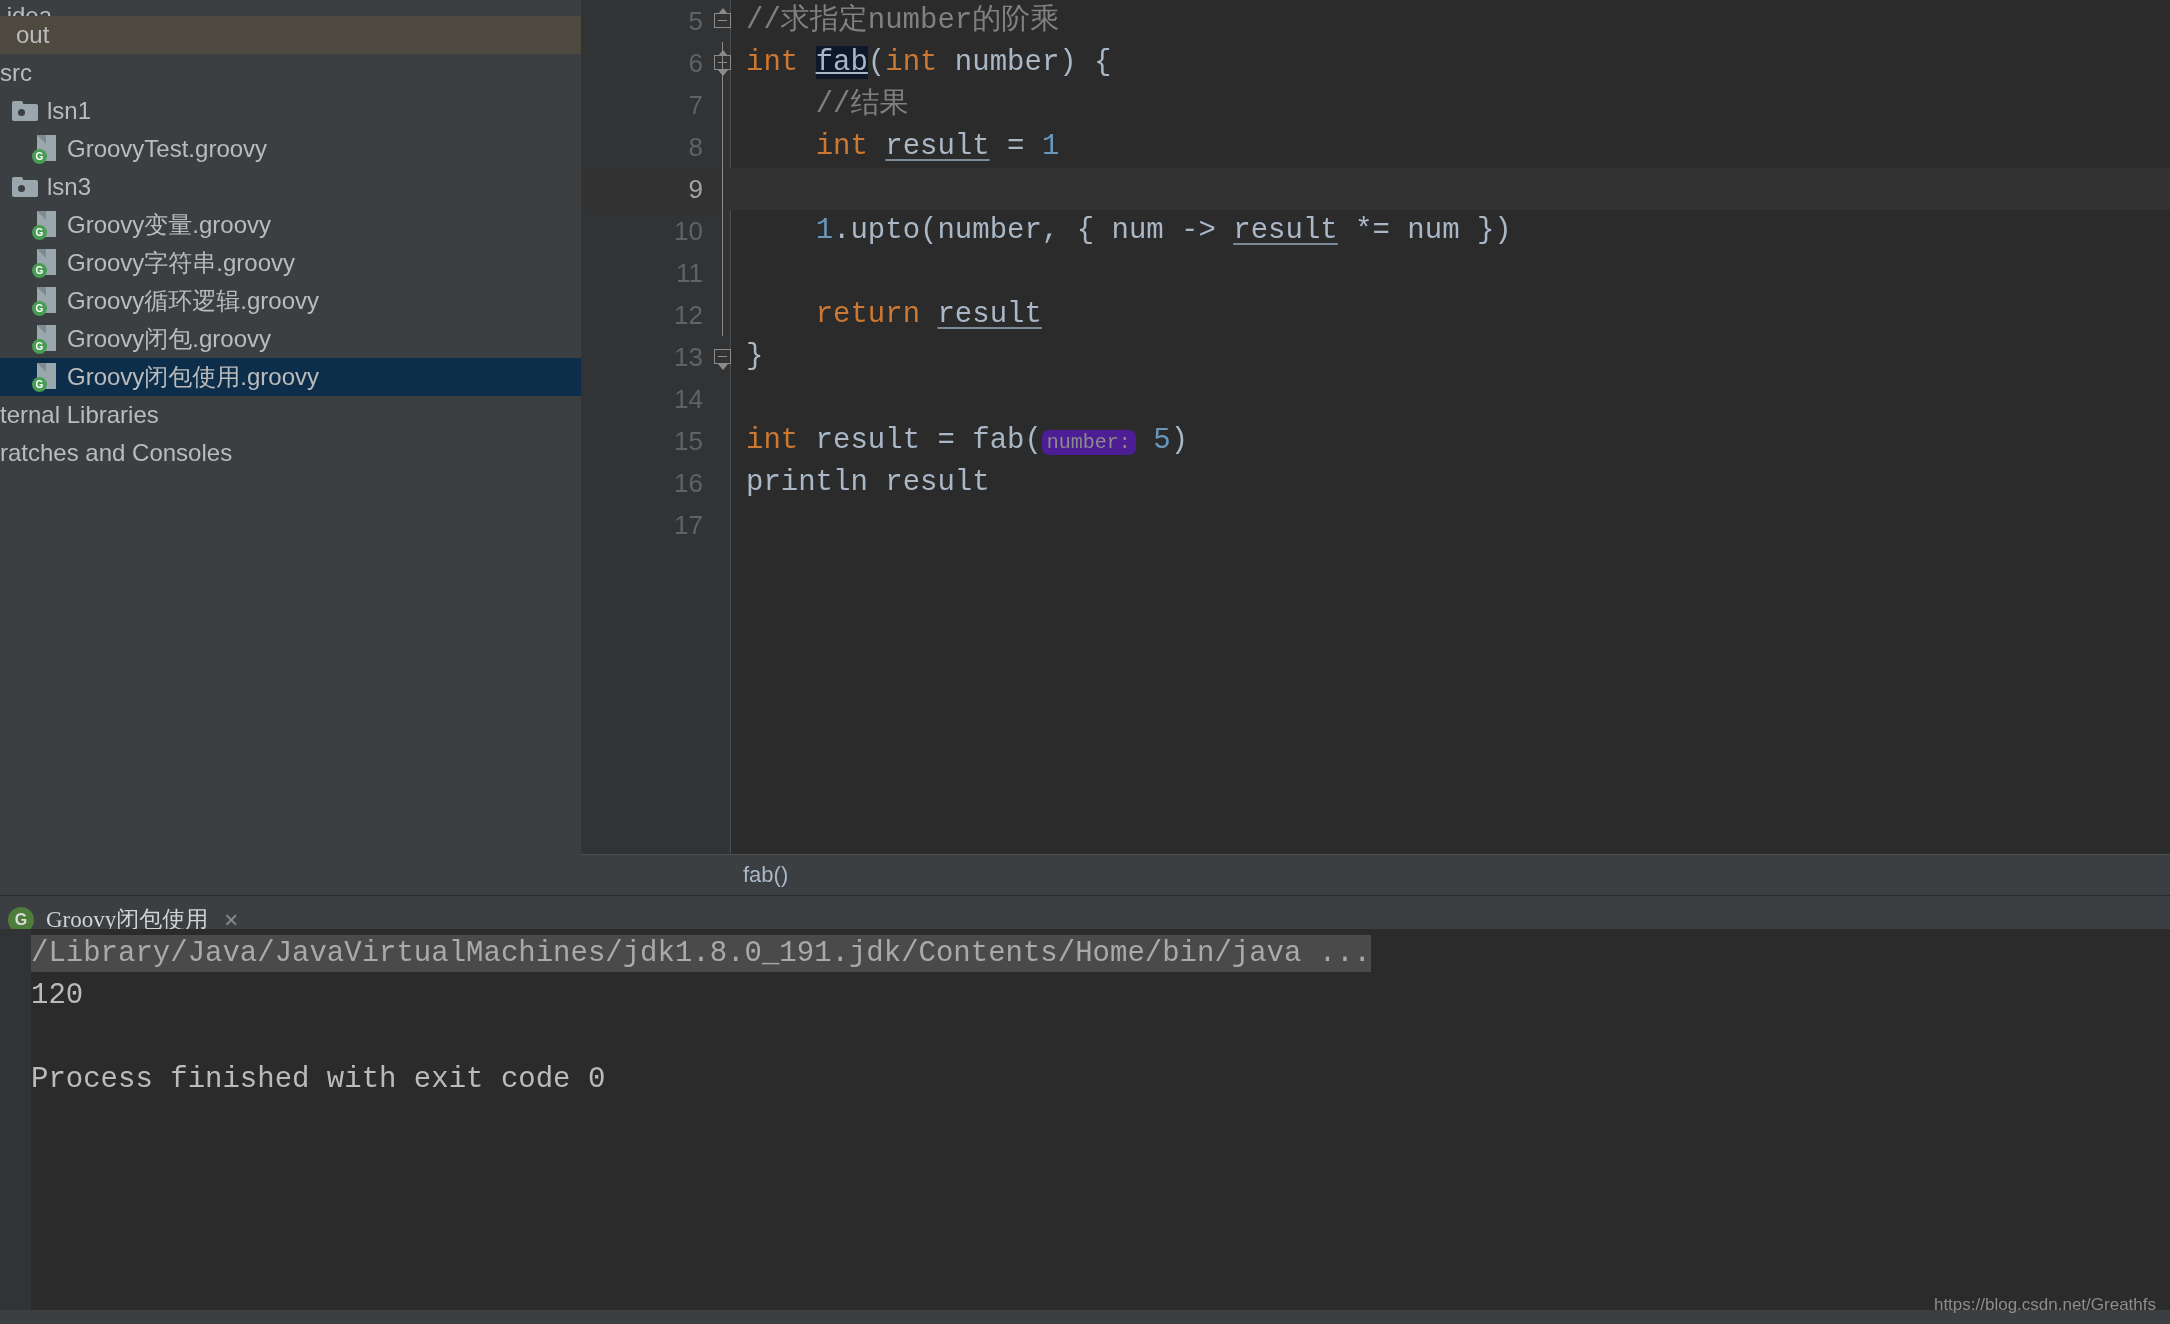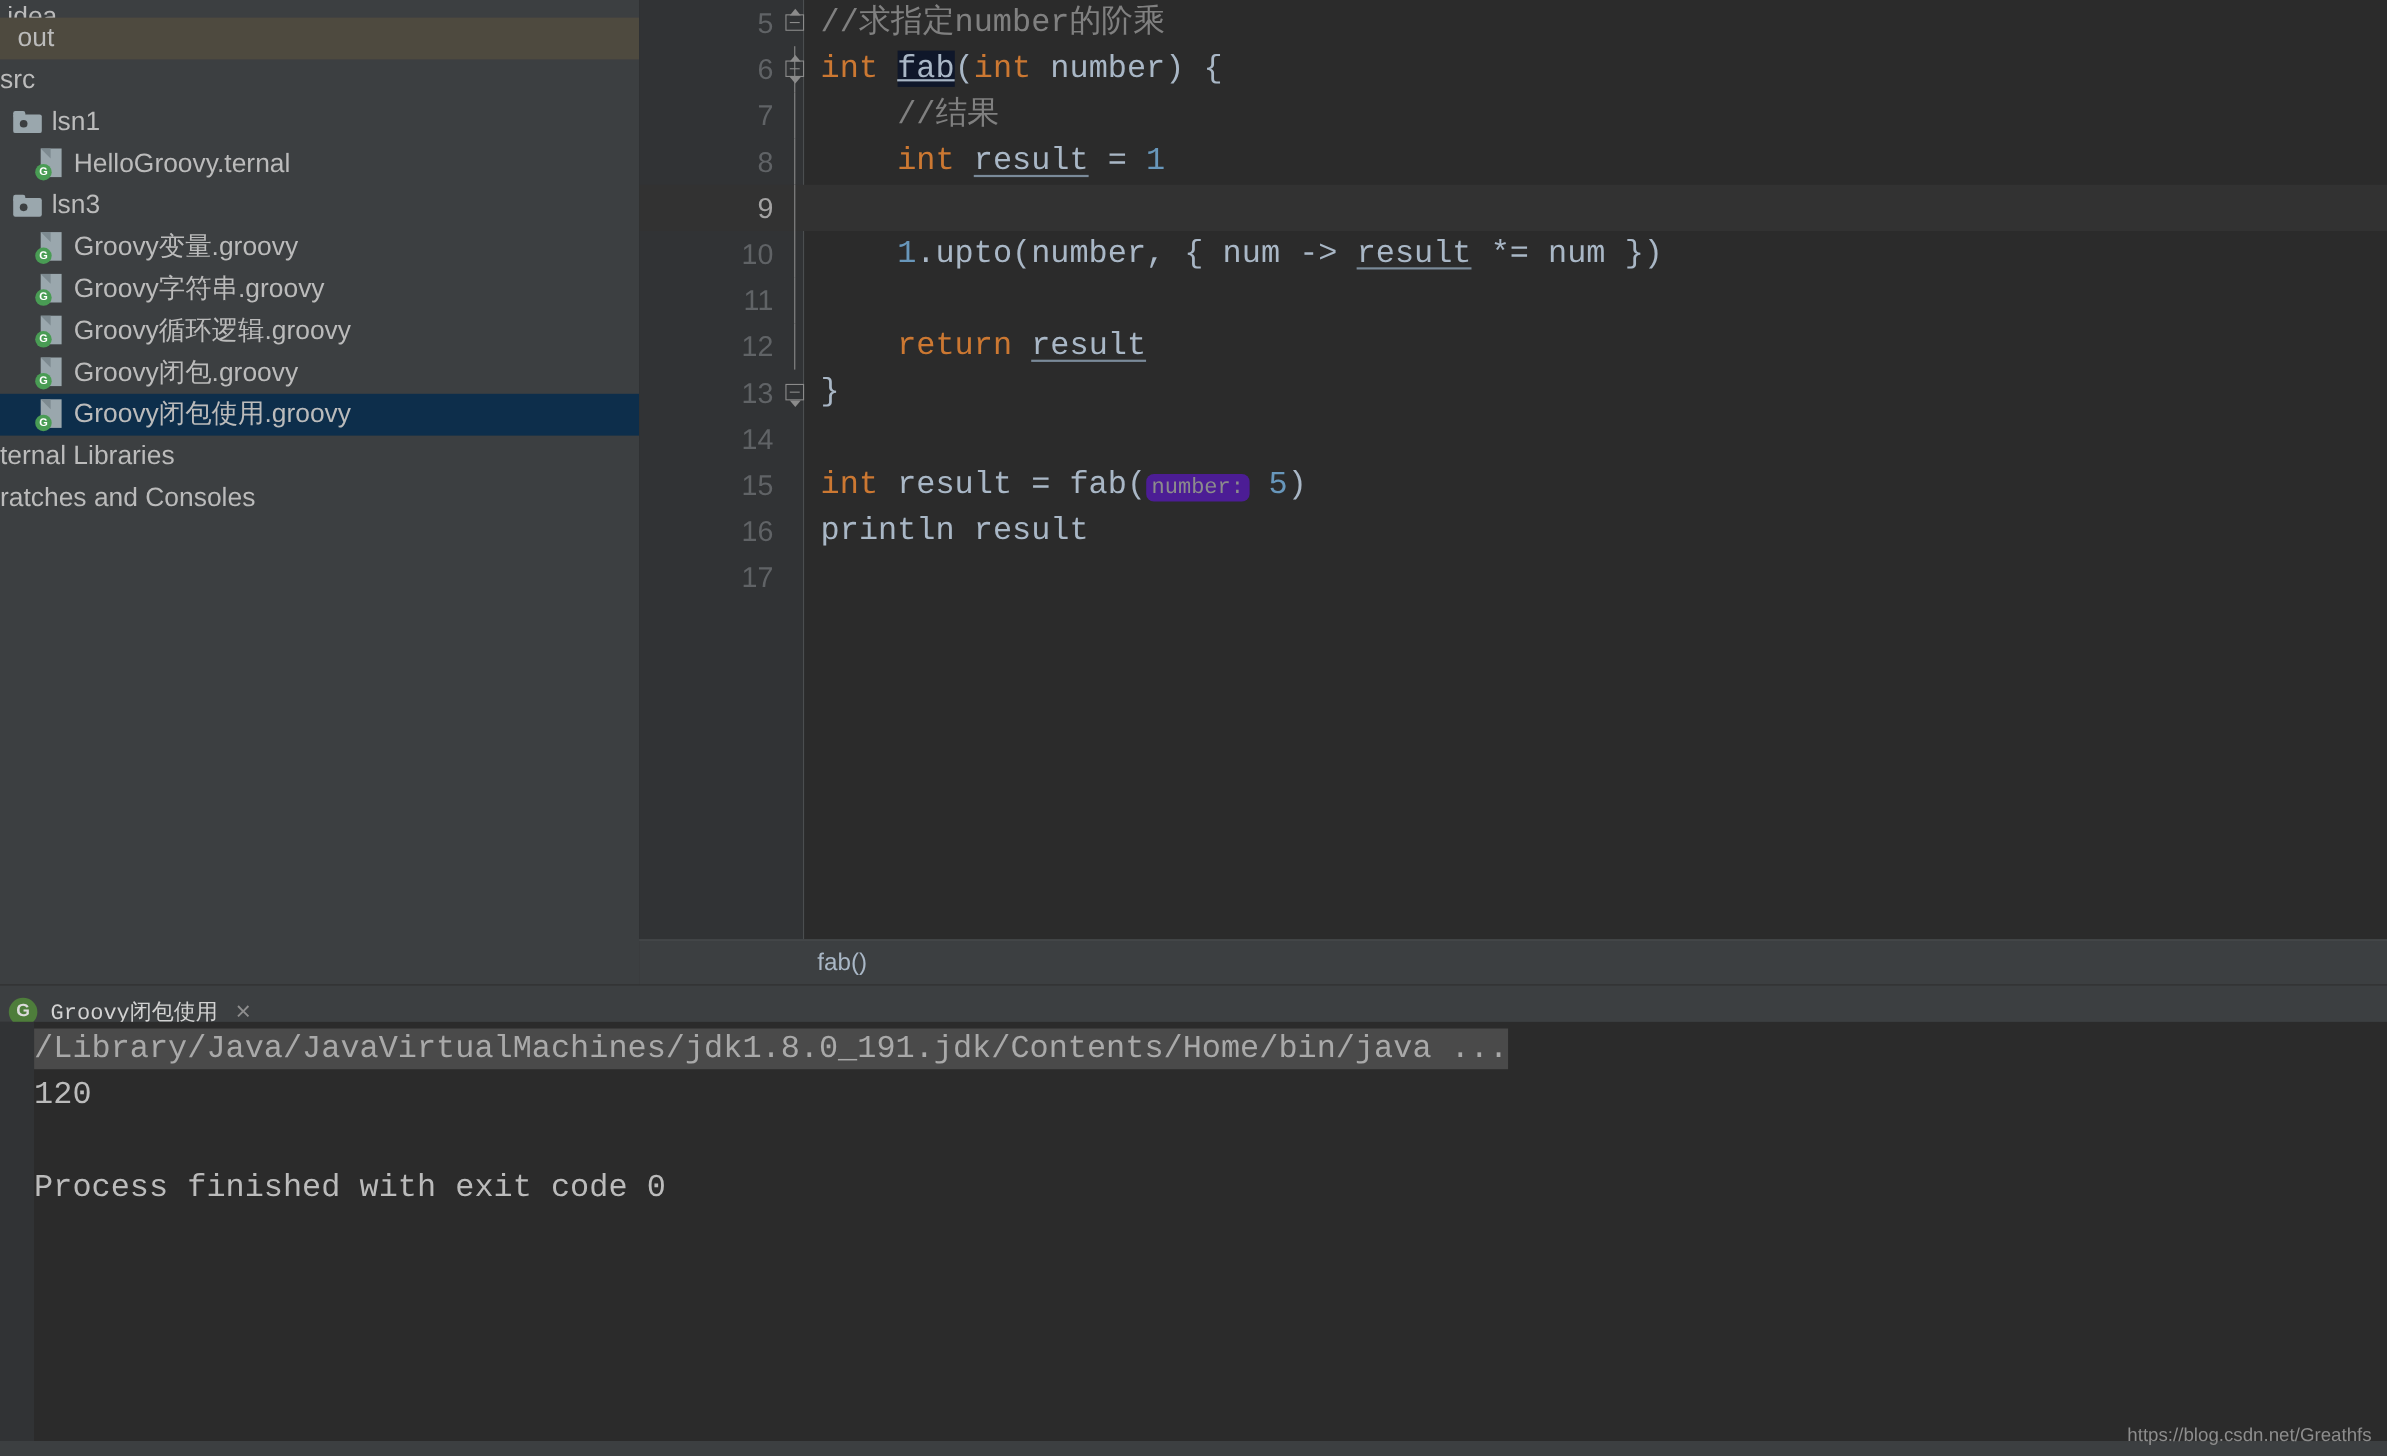--- a/index.html
+++ b/index.html
@@ -212,22 +212,22 @@
   }
   .run-tab .gcircle {
     width: 26px; height: 26px; border-radius: 50%;
     background: #4e7d3b;
     color: #dcdcdc; font-size: 16px; font-weight: bold;
     line-height: 26px; text-align: center;
     margin-right: 12px;
     font-family: "Liberation Sans", sans-serif;
   }
   .run-tab .tab-name {
-    color: #d2d2d2; font-size: 20px;
-    font-family: Liberation Mono, monospace;
+    color: #d2d2d2; font-size: 23px;
+    font-family: Liberation Serif, serif;
   }
   .run-tab .tab-close {
     margin-left: 16px;
     color: #8e8e8e; font-size: 24px;
     font-family: "Liberation Sans", sans-serif;
   }
   .run-tab .tab-underline {
     position: absolute; left: 0; bottom: 0;
     width: 251px; height: 4px;
     background: #9a9da1;
@@ -294,21 +294,21 @@
             <span class="f-dot"></span>
           </span>
           <span class="tree-label">lsn1</span>
         </div>
         <div class="tree-row indent-2">
           <span class="ico ico-file">
             <span class="pg"></span>
             <span class="fold2"></span>
             <span class="gbadge">G</span>
           </span>
-          <span class="tree-label">HelloGroovy.ternal</span>
+          <span class="tree-label">GroovyTest.groovy</span>
         </div>
         <div class="tree-row indent-1">
           <span class="ico ico-folder">
             <span class="f-tab"></span>
             <span class="f-body"></span>
             <span class="f-dot"></span>
           </span>
           <span class="tree-label">lsn3</span>
         </div>
         <div class="tree-row indent-2">

